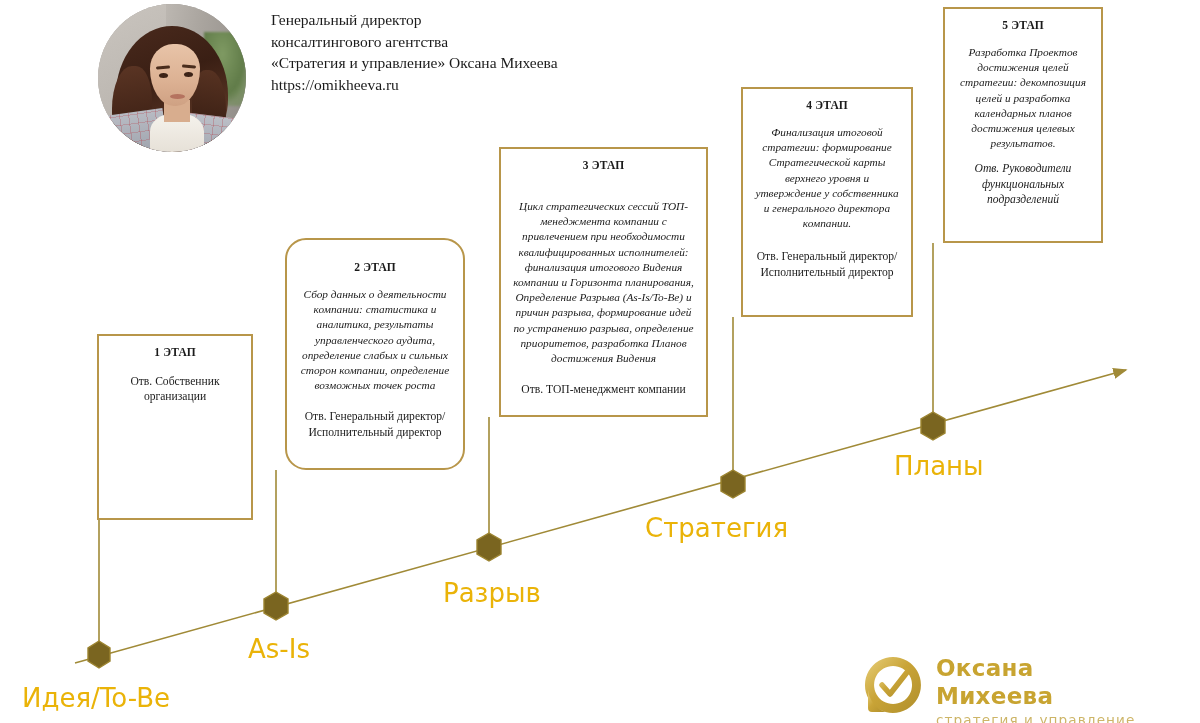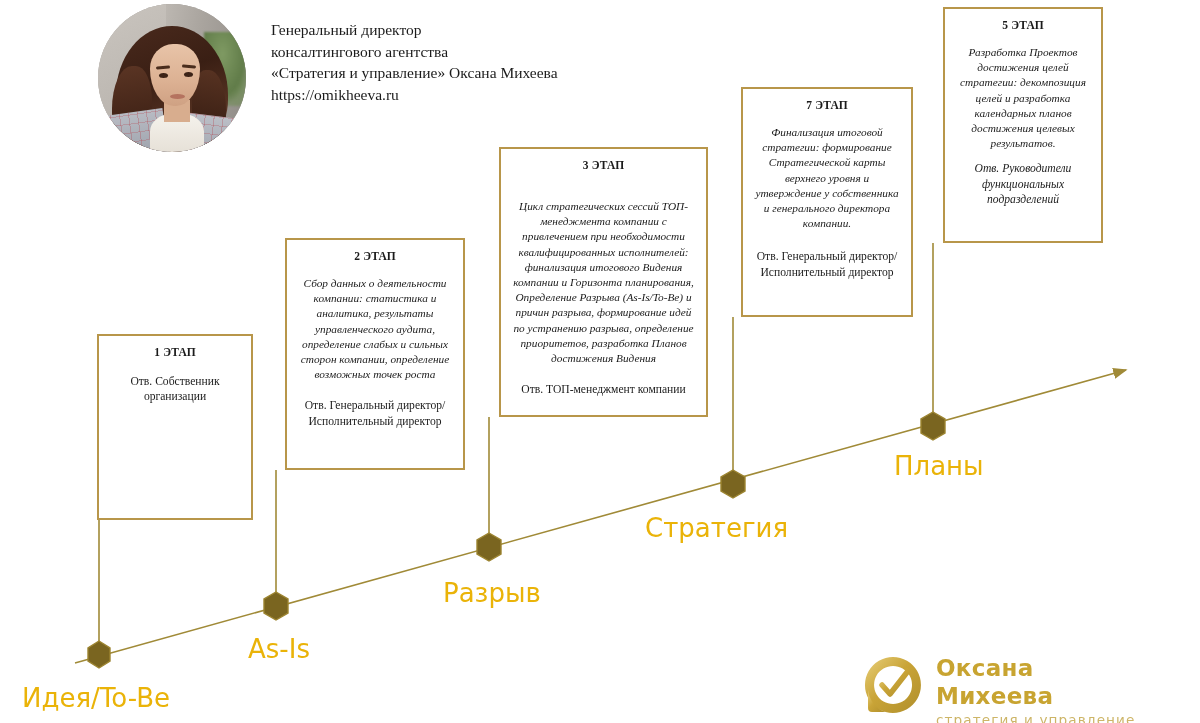--- a/index.html
+++ b/index.html
@@ -130,21 +130,21 @@
     background:
       repeating-linear-gradient(90deg, rgba(180,60,70,.30) 0 1px, rgba(0,0,0,0) 1px 9px),
       repeating-linear-gradient(0deg, rgba(180,60,70,.26) 0 1px, rgba(0,0,0,0) 1px 9px),
       linear-gradient(180deg, #bcbfc7, #9ea3ad);
   }
 
   
   .header-text {
     position: absolute;
     left: 271px;
-    top: 19px;
+    top: 9px;
     width: 430px;
     font-size: 15.5px;
     line-height: 21.5px;
     color: #1b1b1b;
   }
   .header-text div { white-space: nowrap; }
 
   
   .stage-box {
     position: absolute;
@@ -163,21 +163,21 @@
     font-style: italic;
     font-size: 11.3px;
     line-height: 15.2px;
   }
   .stage-resp {
     font-size: 11.6px;
     line-height: 15.4px;
   }
 
   #box1 { left: 97px;  top: 334px; width: 156px; height: 186px; padding: 10px 3px 0; }
-  #box2 { left: 285px; top: 238px; width: 180px; height: 232px; padding: 10px 10px 0; }
+  #box2 { left: 285px; top: 238px; width: 180px; height: 232px; padding: 21px 10px 0; border-radius: 21px; }
   #box3 { left: 499px; top: 147px; width: 209px; height: 270px; padding: 10px 11px 0; }
   #box4 { left: 741px; top: 87px;  width: 172px; height: 230px; padding: 10px 10px 0; }
   #box5 { left: 943px; top: 7px;   width: 160px; height: 236px; padding: 10px 10px 0; }
 
   #box1 .stage-desc { margin-top: 14px; }
   #box2 .stage-desc { margin-top: 14px; }
   #box3 .stage-desc { margin-top: 28px; }
   #box4 .stage-desc { margin-top: 14px; }
   #box5 .stage-desc { margin-top: 14px; }
 
@@ -306,21 +306,21 @@
     <div class="stage-resp">Отв. Генеральный директор/Исполнительный директор</div>
   </div>
 
   <div class="stage-box" id="box3">
     <div class="stage-title">3 ЭТАП</div>
     <div class="stage-desc">Цикл стратегических сессий ТОП-менеджмента компании с привлечением при необходимости квалифицированных исполнителей: финализация итогового Видения компании и Горизонта планирования, Определение Разрыва (As-Is/To-Be) и причин разрыва, формирование идей по устранению разрыва, определение приоритетов, разработка Планов достижения Видения</div>
     <div class="stage-resp">Отв. ТОП-менеджмент компании</div>
   </div>
 
   <div class="stage-box" id="box4">
-    <div class="stage-title">7 ЭТАП</div>
+    <div class="stage-title">4 ЭТАП</div>
     <div class="stage-desc">Финализация итоговой стратегии: формирование Стратегической карты верхнего уровня и утверждение у собственника и генерального директора компании.</div>
     <div class="stage-resp">Отв. Генеральный директор/Исполнительный директор</div>
   </div>
 
   <div class="stage-box" id="box5">
     <div class="stage-title">5 ЭТАП</div>
     <div class="stage-desc">Разработка Проектов достижения целей стратегии: декомпозиция целей и разработка календарных планов достижения целевых результатов.</div>
     <div class="stage-resp">Отв. Руководители функциональных подразделений</div>
   </div>
 

